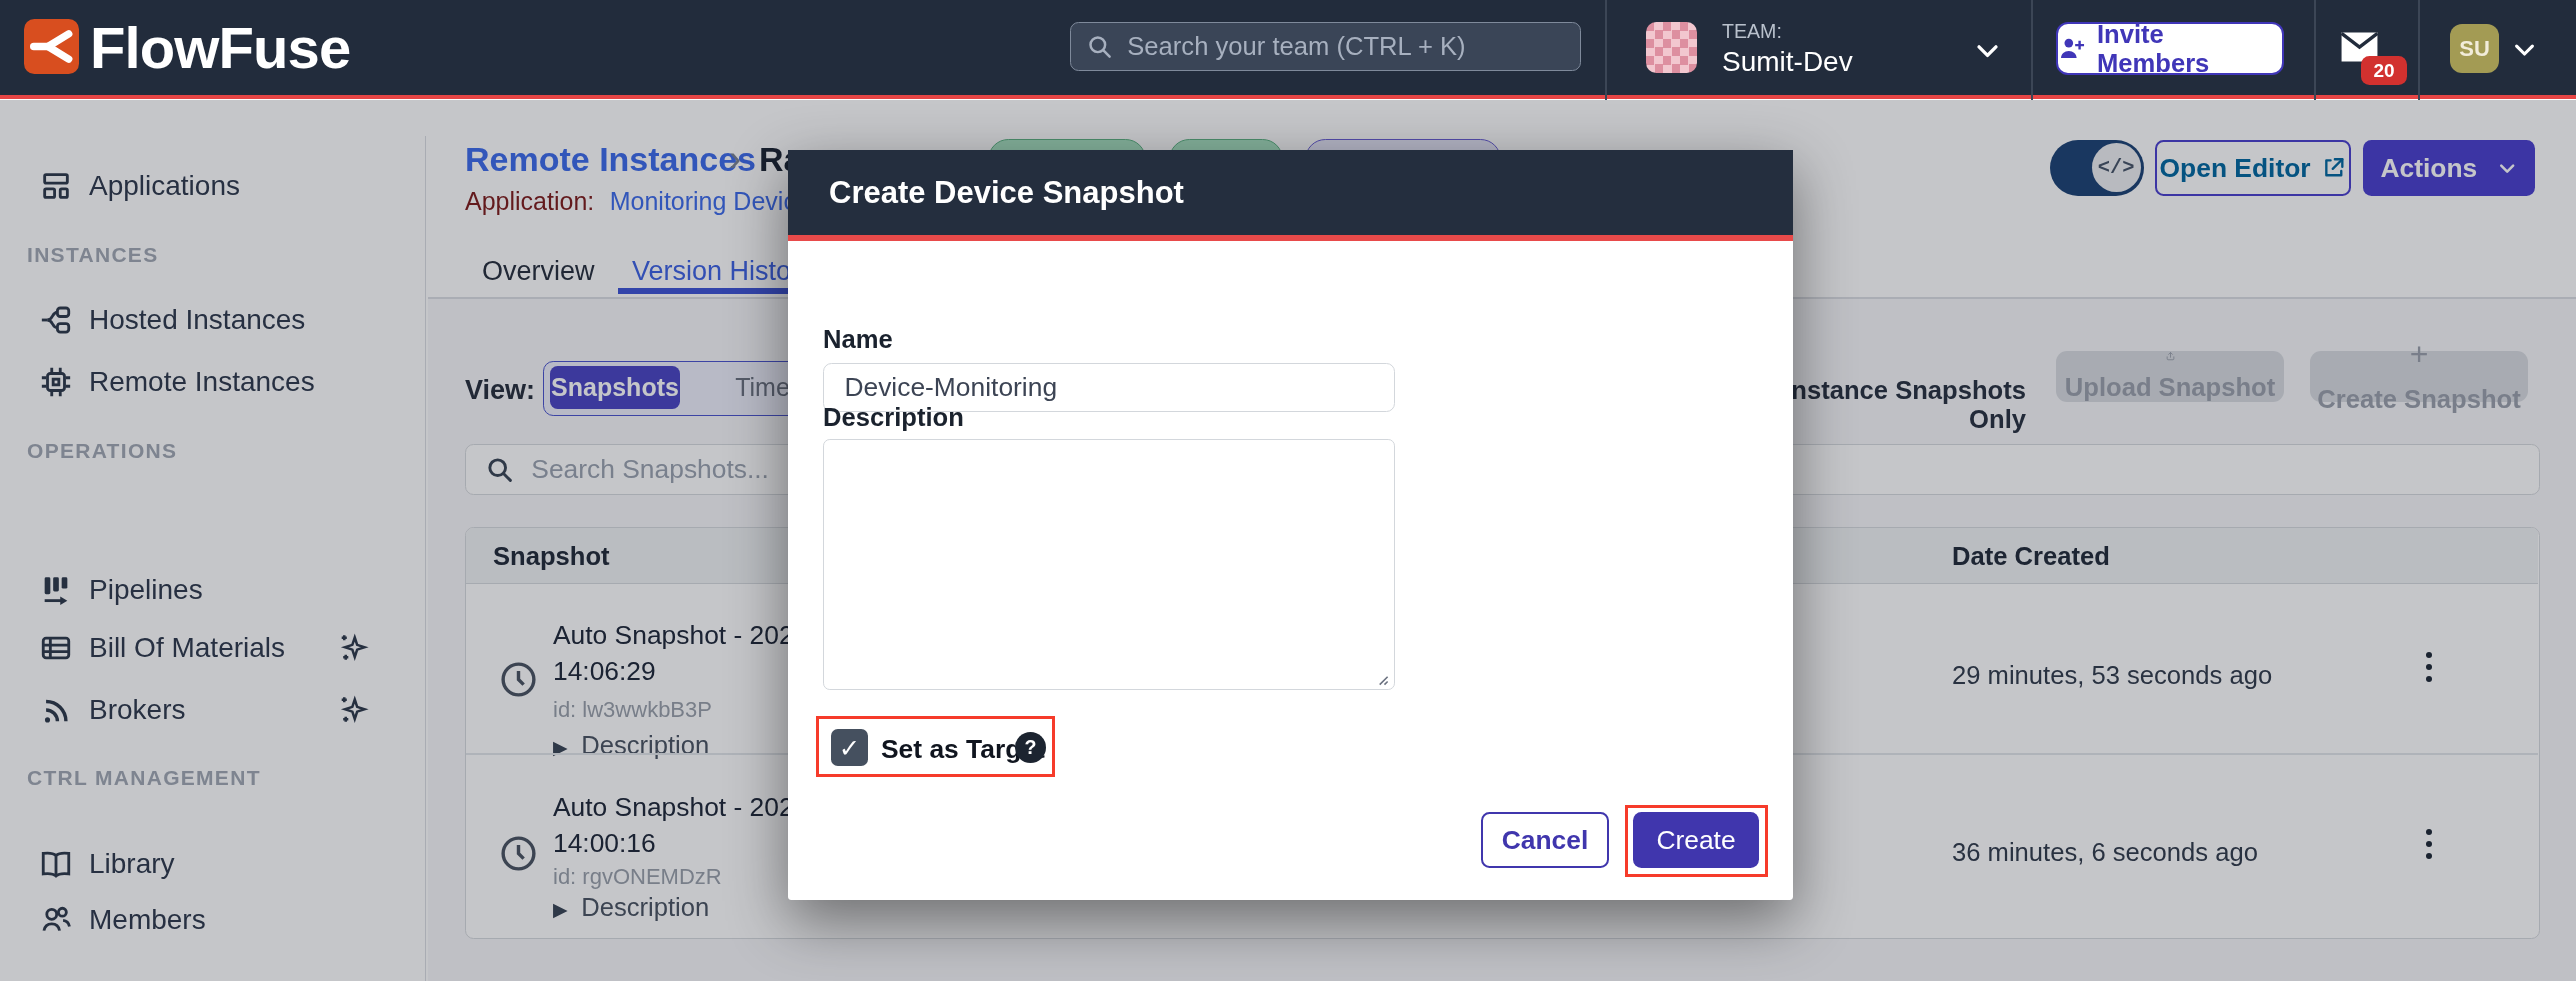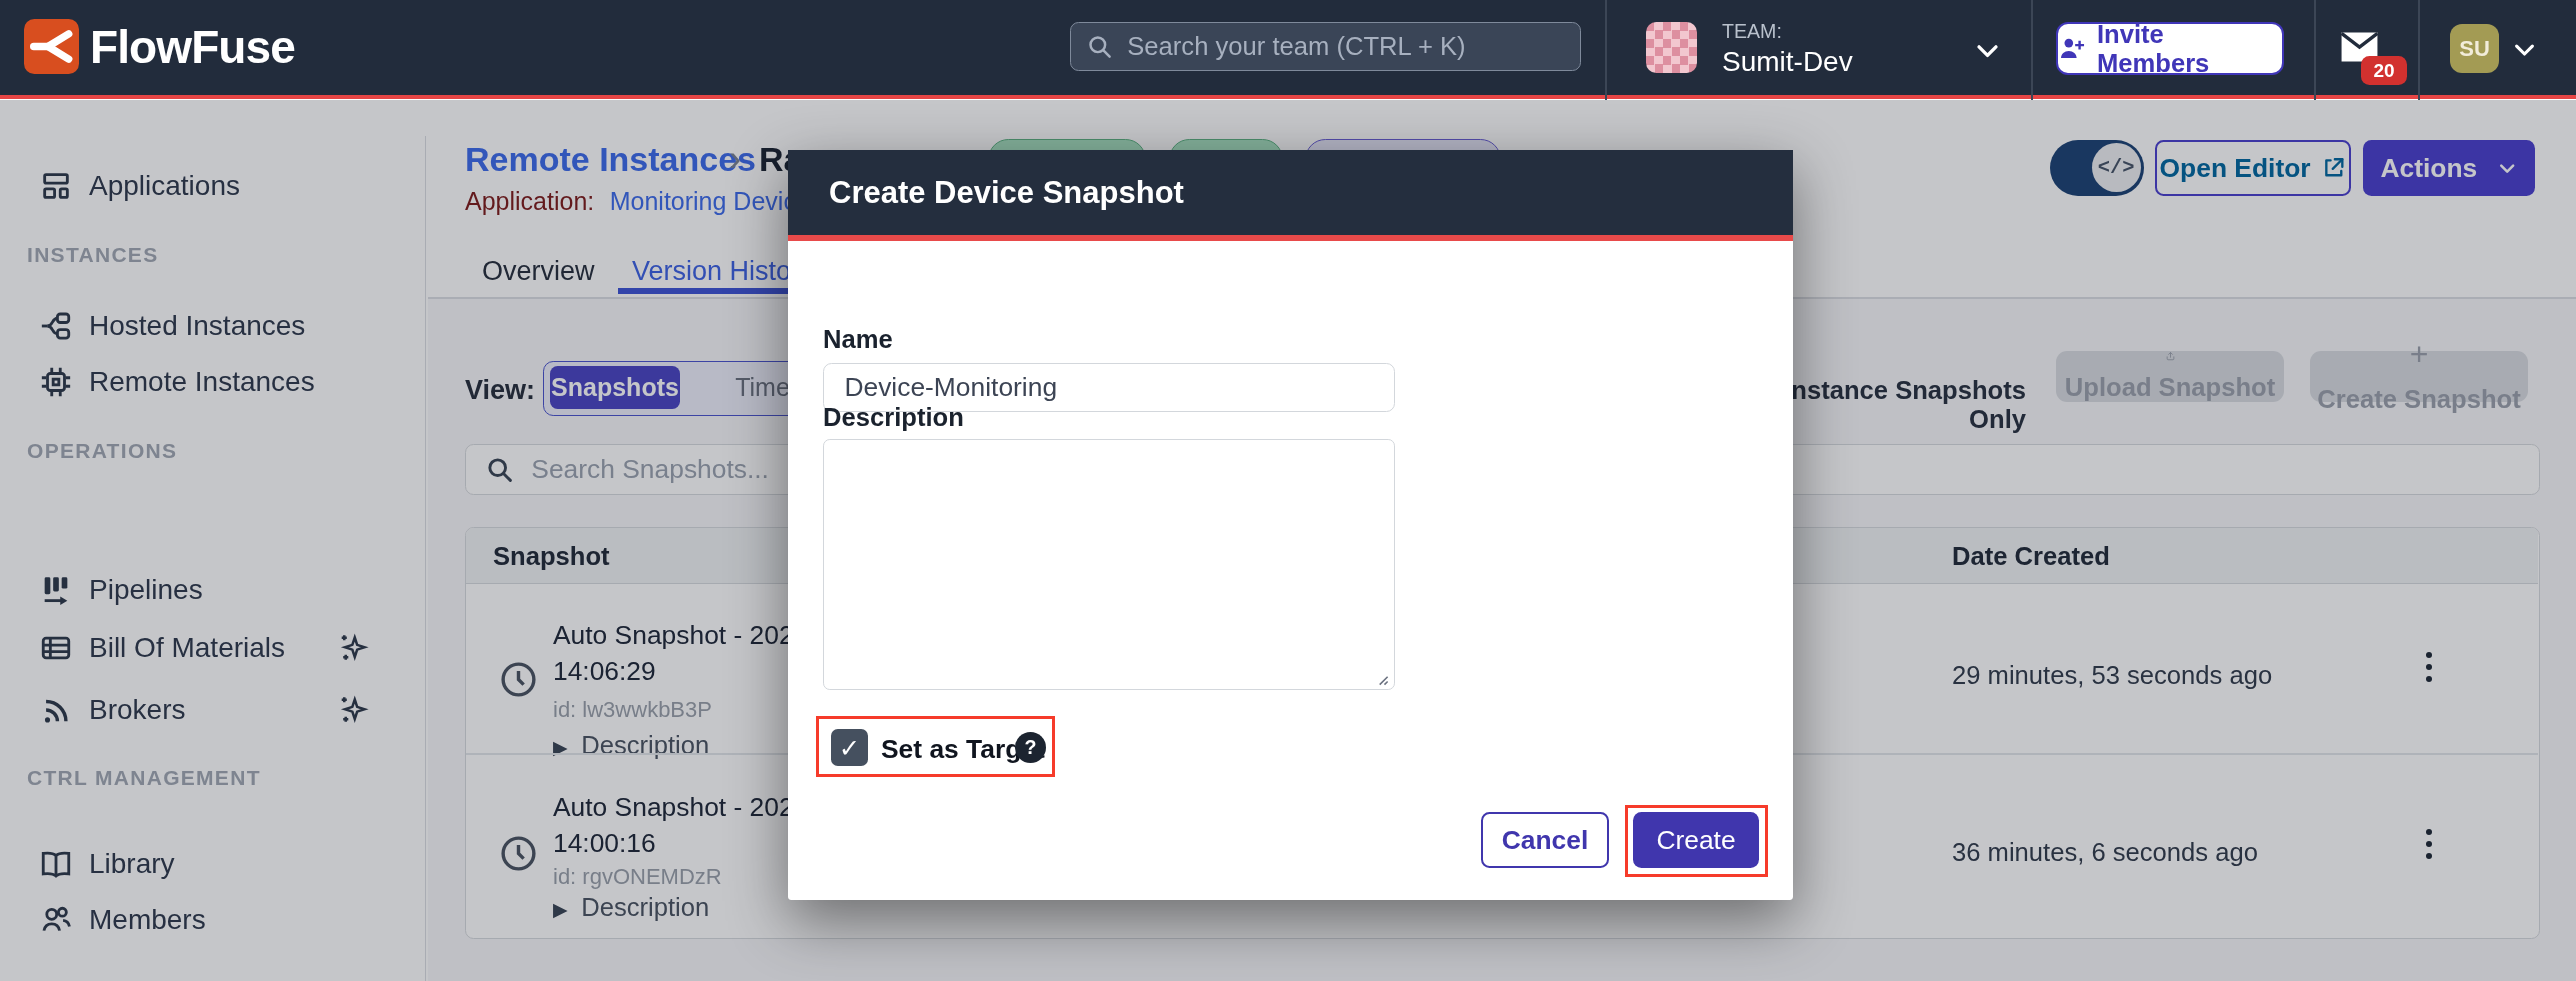--- a/index.html
+++ b/index.html
@@ -4,21 +4,21 @@
 <style>
   html,body{margin:0;padding:0;background:#e5e7eb;}
   *{box-sizing:border-box;}
   #screen{position:relative;width:2576px;height:981px;overflow:hidden;
     font-family:"Liberation Sans","DejaVu Sans",sans-serif;background:#fff;}
   .abs{position:absolute;}
 
   
   .navbar{left:0;top:0;width:2576px;height:95px;background:#222c3c;z-index:50;}
   .nav-redline{left:0;top:95px;width:2576px;height:4.3px;background:#e64545;z-index:50;}
-  .brand{left:90px;top:17px;font-size:46px;font-weight:bold;color:#ffffff;letter-spacing:-0.9px;line-height:61px;z-index:51;}
+  .brand{left:90px;top:17px;font-size:58px;font-weight:bold;color:#ffffff;letter-spacing:-0.9px;line-height:61px;z-index:51;}
   .logo-box{left:24px;top:19px;width:55px;height:55px;z-index:51;}
   .nav-divider{top:0;width:1.7px;height:100px;background:#3c4656;z-index:51;}
   .nav-search{left:1070px;top:22px;width:511px;height:49px;background:#3a4557;border:1.7px solid #7f8a9b;border-radius:8.5px;z-index:51;display:flex;align-items:center;padding:0 15.3px;gap:12px;}
   .nav-search input{flex:1;background:transparent;border:none;outline:none;font-size:25.6px;color:#cdd4df;font-family:inherit;}
   .nav-search input::placeholder{color:#a7b0bf;}
   .team-avatar{left:1646px;top:22px;width:51px;height:51px;border-radius:10.2px;z-index:51;
     background:repeating-conic-gradient(#f2c7cf 0% 25%, #dd8fa0 0% 50%) 0 0/17px 17px;}
   .team-label{left:1722px;top:20.4px;font-size:19.6px;color:#b9c1cc;z-index:51;}
   .team-name{left:1722px;top:46px;font-size:28px;color:#ffffff;z-index:51;}
   .chev{z-index:51;color:#fff;}
@@ -219,21 +219,21 @@
     <div class="side-item" style="top:24px;">
       <svg class="icn" viewBox="0 0 24 24" fill="none" stroke="currentColor" stroke-width="2">
           <rect x="4" y="4" width="16" height="6" rx="1"></rect>
           <rect x="4" y="14" width="7" height="6" rx="1"></rect>
           <rect x="15" y="14" width="5" height="6" rx="1"></rect>
         </svg>
       <span class="lbl">Applications</span>
     </div>
 
     <div class="side-head" style="top:107px;">INSTANCES</div>
-    <div class="side-item" style="top:164px;padding-left:23px;">
+    <div class="side-item" style="top:158px;padding-left:23px;">
       <svg class="icn" viewBox="0 0 24 24" fill="none" stroke="currentColor" stroke-width="2">
           <rect x="13" y="3.5" width="8" height="6" rx="2"></rect>
           <rect x="13" y="14.5" width="8" height="6" rx="2"></rect>
           <path d="M2 12h4"></path>
           <path d="M6 12c4 0 3-5.5 7-5.5"></path>
           <path d="M6 12c4 0 3 5.5 7 5.5"></path>
         </svg>
       <span class="lbl">Hosted Instances</span>
     </div>
     <div class="side-item" style="top:220px;">

